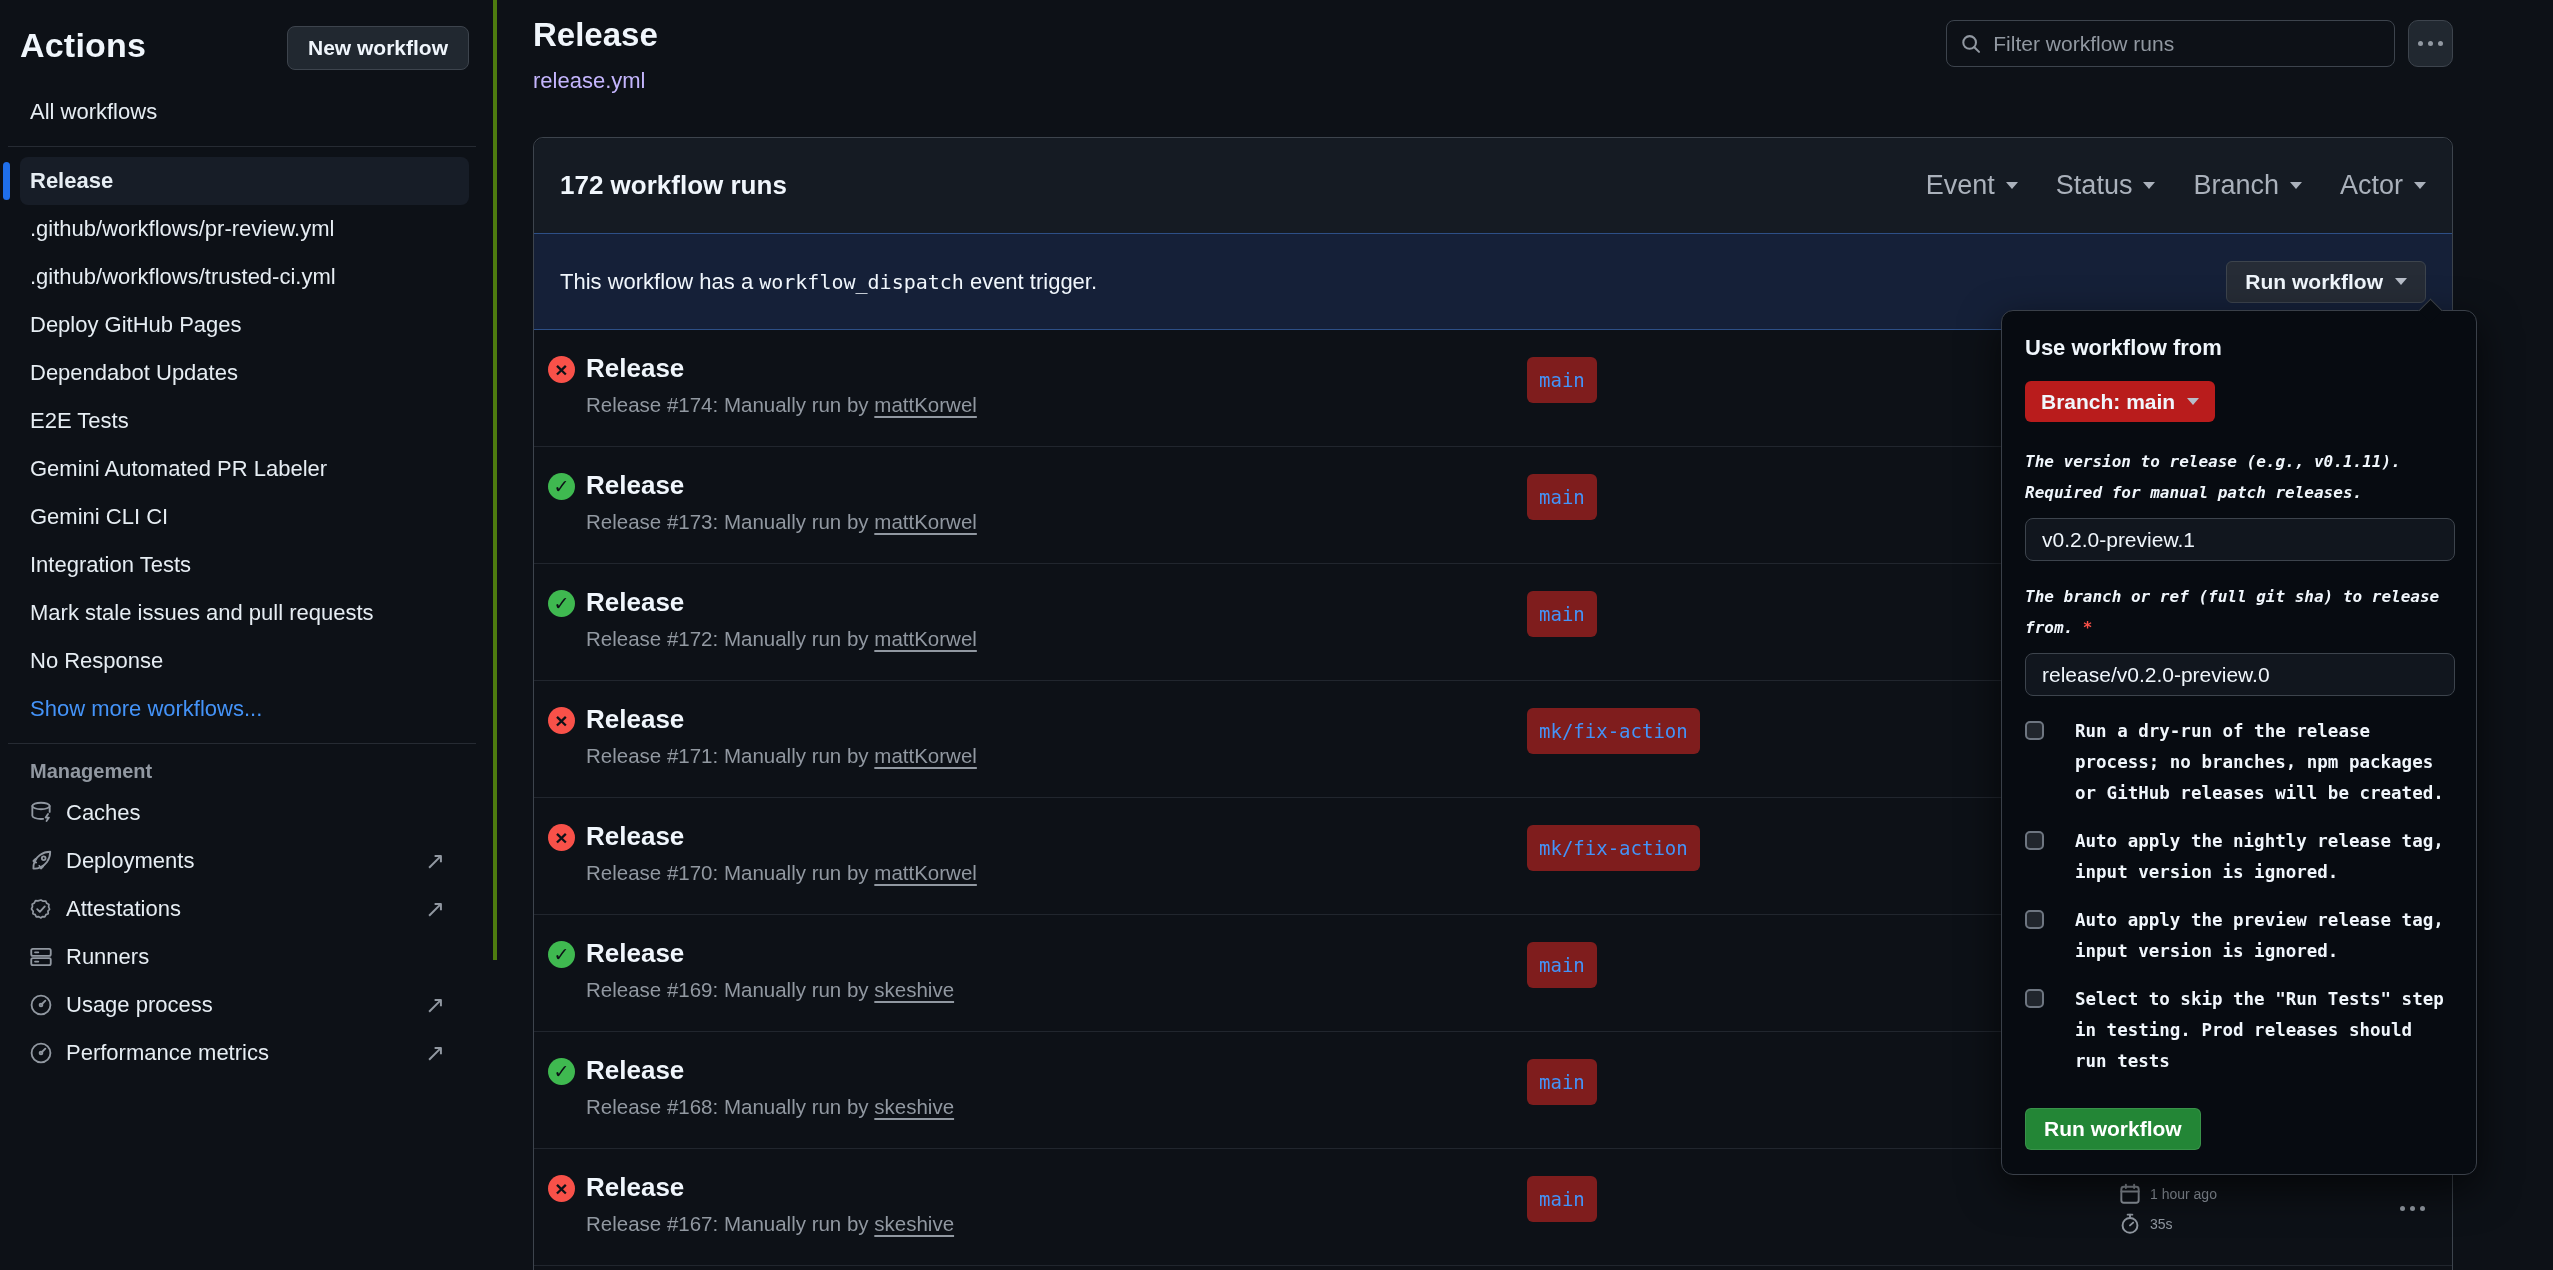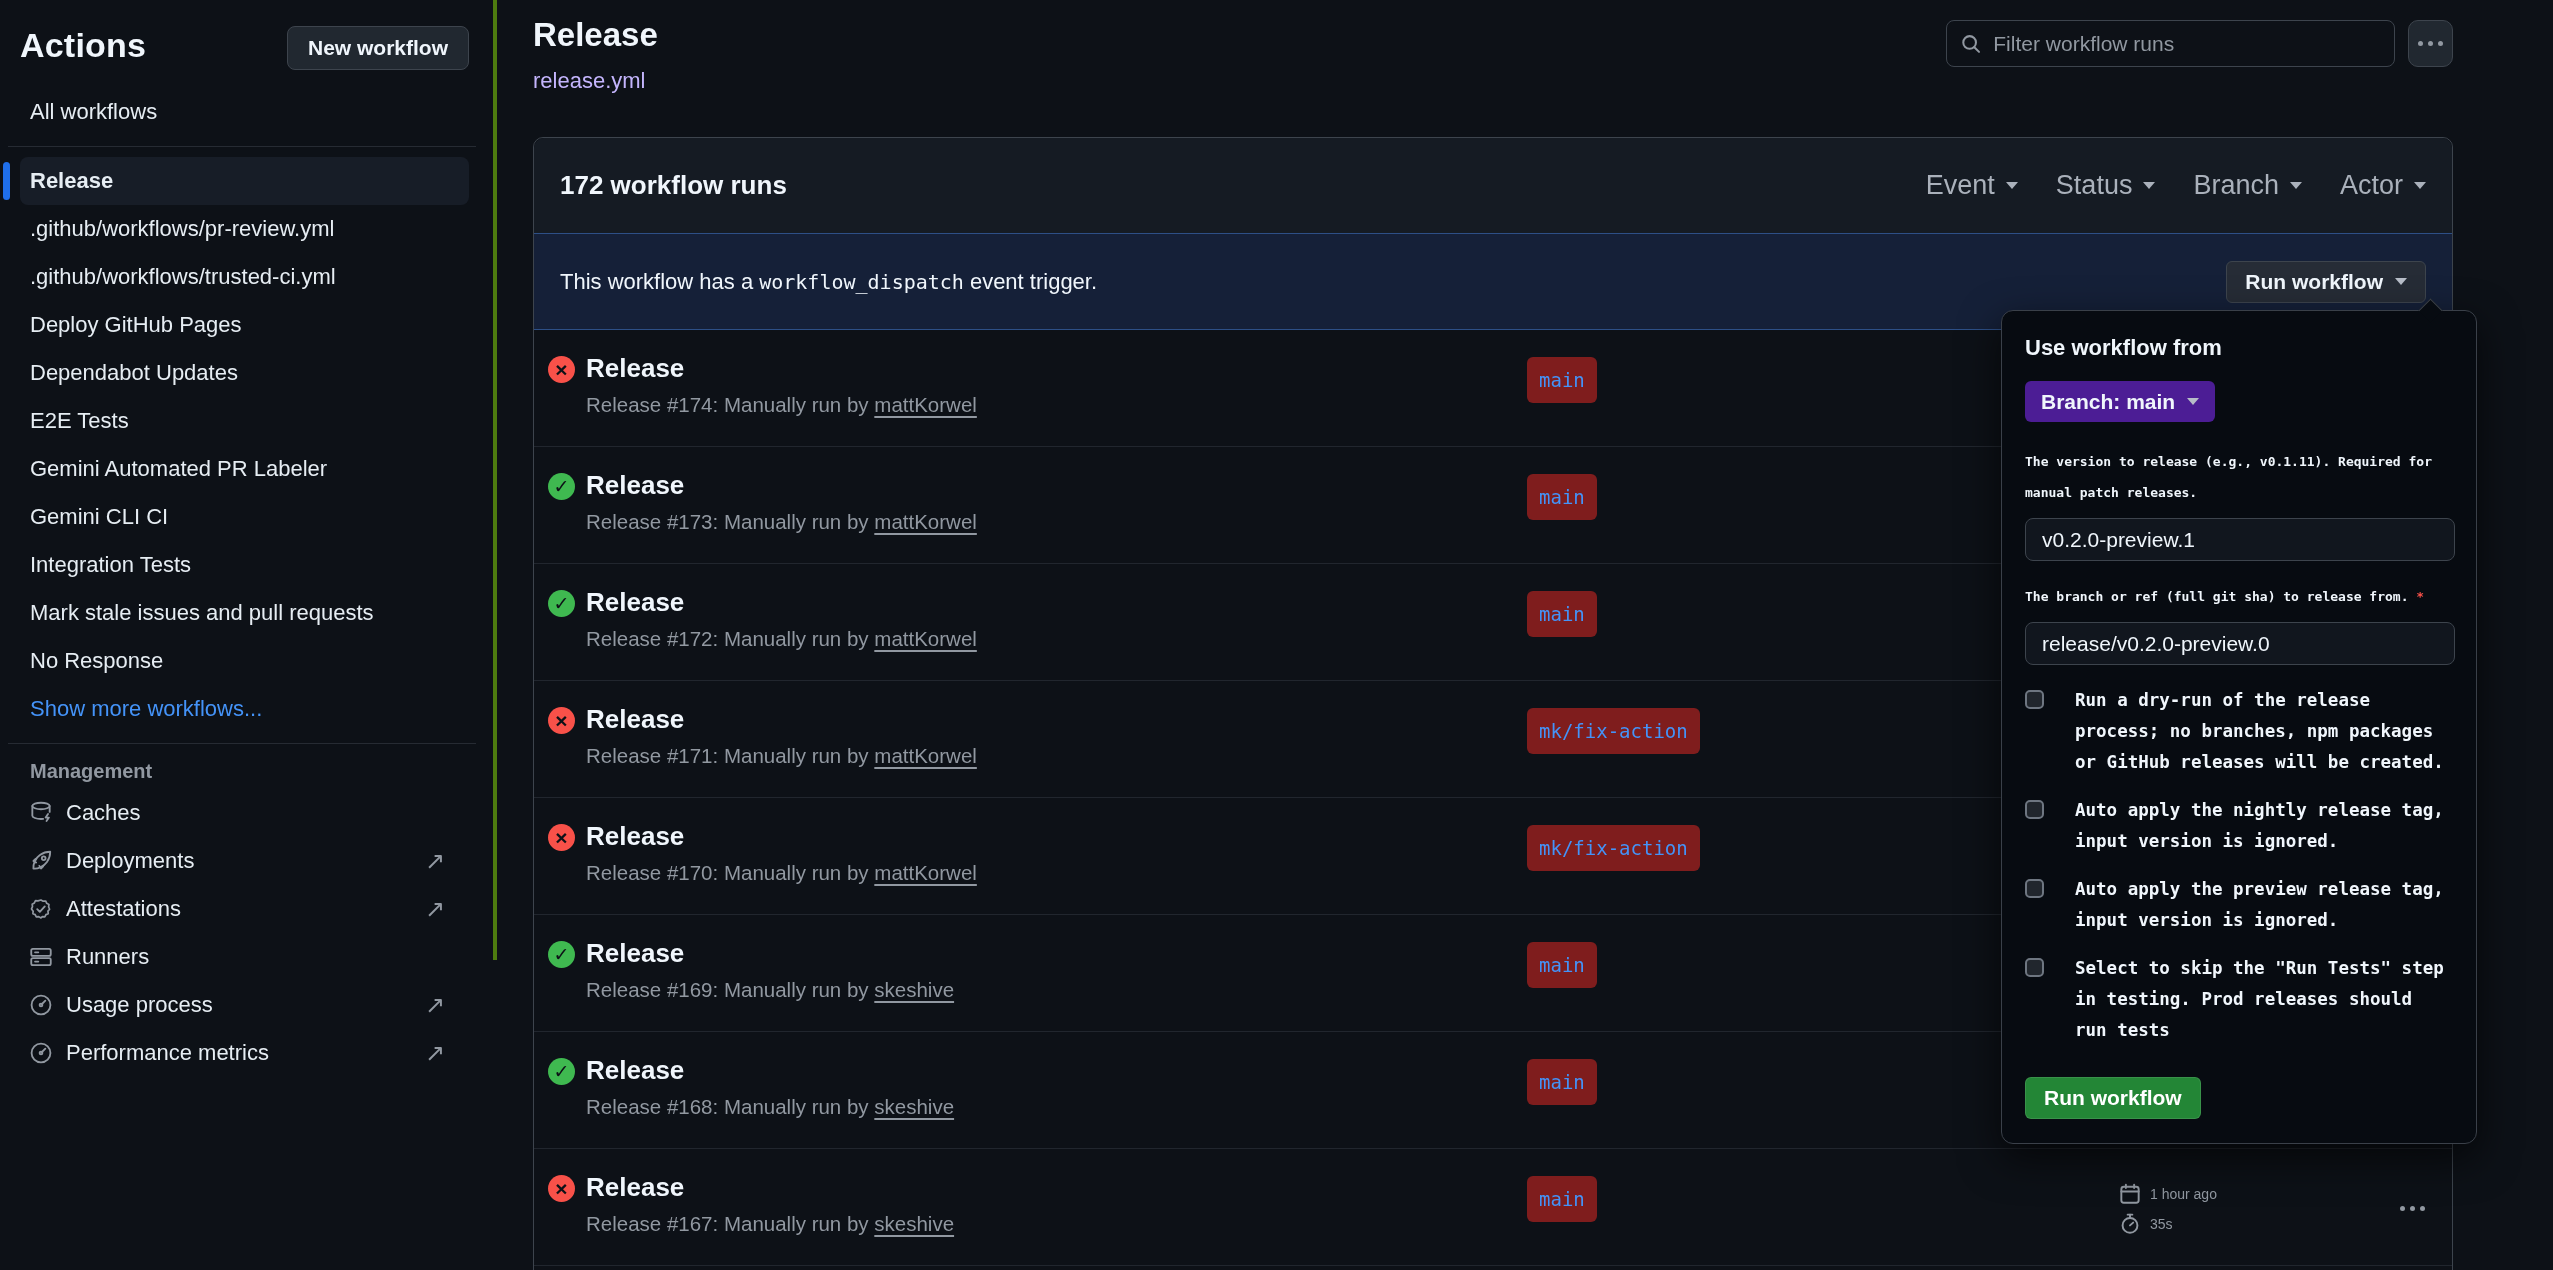--- a/index.html
+++ b/index.html
@@ -95,29 +95,29 @@
                cursor:pointer; }
 
   
   .panel { position:absolute; left:1504px; top:310px; width:476px; z-index:10;
            background:#070b11; border:1px solid #3a4049; border-radius:12px;
            box-shadow:0 14px 40px rgba(0,0,0,.65); padding:24px 23px 24px 23px; }
   .panel::before { content:""; position:absolute; top:-9px; left:420px; width:16px;
            height:16px; background:#070b11; border-left:1px solid #3a4049;
            border-top:1px solid #3a4049; transform:rotate(45deg); }
   .panel-heading { font-size:22px; font-weight:700; margin-bottom:20px; }
-  .branch-btn { height:41px; padding:0 16px; background:#4c1d95; border:none;
+  .branch-btn { height:41px; padding:0 16px; background:#b91c1c; border:none;
            border-radius:6px; color:#f0f6fc; font-size:21px; font-weight:600;
            display:inline-flex; align-items:center; gap:12px; cursor:pointer;
            margin-bottom:24px; }
   .branch-btn .caret { border-top-width:7px; border-left-width:6px; border-right-width:6px;
            color:#b7bdc8; }
   .field-desc { font-family:"DejaVu Sans Mono","Liberation Mono",monospace;
-           font-size:13px; font-weight:700; line-height:31px; width:430px;
-           color:#f0f6fc; margin-bottom:10px; }
+           font-size:16px; font-weight:700; line-height:31px; width:430px;
+           color:#f0f6fc; margin-bottom:10px;font-style:italic; }
   .field-desc .req { color:#f85149; }
   .field-input { width:430px; height:43px; background:#11161e; border:1px solid #3d444d;
            border-radius:8px; color:#f0f6fc; font-size:21px; padding:0 16px;
            margin-bottom:20px; outline:none;
            font-family:"Liberation Sans","DejaVu Sans",sans-serif; }
   .cb-row { display:flex; align-items:flex-start; margin-bottom:17px; }
   .cb { width:19px; height:19px; flex:none; margin-top:5px; background:#21262d;
         border:2px solid #6e7681; border-radius:5px; cursor:pointer; }
   .cb-label { margin-left:31px; width:381px; font-family:"DejaVu Sans Mono","Liberation Mono",monospace;
         font-size:17.5px; font-weight:700; line-height:31px; color:#f0f6fc; }

